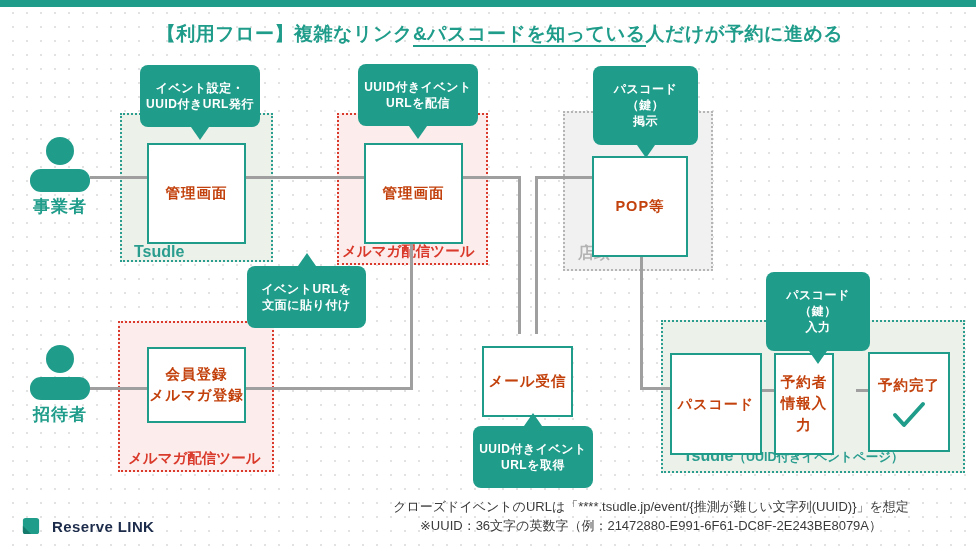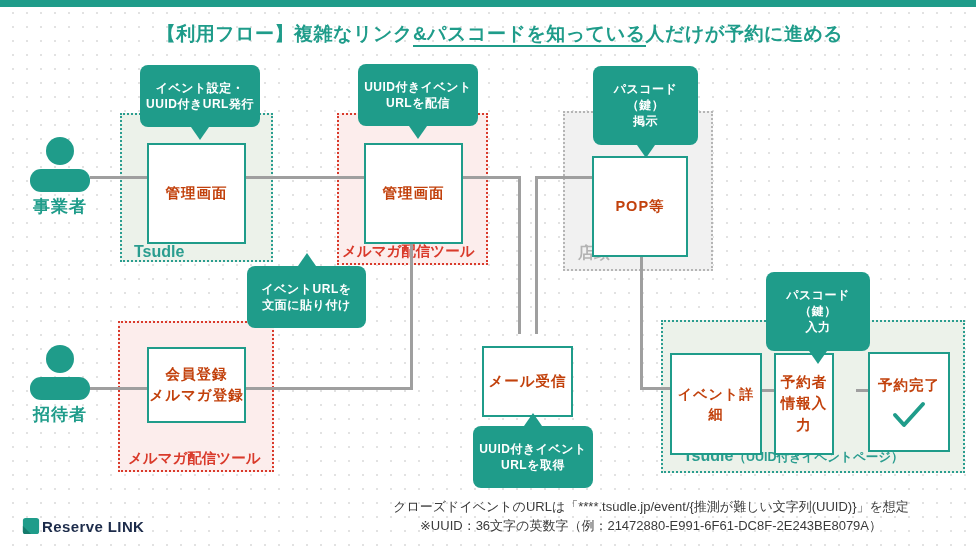--- a/index.html
+++ b/index.html
@@ -29,21 +29,21 @@
   .badge{position:absolute;background:#1f9c8a;color:#fff;border-radius:8px;
     padding:15px 4px;font-size:12px;font-weight:bold;text-align:center;line-height:1.35;z-index:6;letter-spacing:.5px;}
   .badge span{display:block;}
   .ptr{position:absolute;left:50%;transform:translateX(-50%);width:0;height:0;
     border-left:9px solid transparent;border-right:9px solid transparent;}
   .ptr.down{top:100%;border-top:13px solid #1f9c8a;}
   .ptr.up{bottom:100%;border-bottom:13px solid #1f9c8a;}
   .note{position:absolute;left:286px;top:498px;width:730px;text-align:center;
     color:#3a3a3a;font-size:13px;line-height:1.45;}
   .note span{display:block;}
-  .logo{position:absolute;left:22px;top:517px;display:flex;align-items:center;gap:2px;}
+  .logo{position:absolute;left:22px;top:517px;display:flex;align-items:center;gap:12px;}
   .logo .ltext{font-size:15px;font-weight:bold;color:#1c2b4a;letter-spacing:.4px;}
   .check svg{display:block;margin-top:4px;}
 </style>
 </head>
 <body>
 
 <div id="canvas">
   <div class="topbar"></div>
 
   <div class="title"><span>【利用フロー】複雑なリンク</span><span class="ul">&amp;パスコードを知っている</span><span>人だけが予約に進める</span></div>
@@ -99,21 +99,21 @@
       <span>POP等</span>
     </div>
   <div class="node" style="left:147px;top:335px;width:99px;height:76px;">
       <span>会員登録</span>
       <span>メルマガ登録</span>
     </div>
   <div class="node" style="left:482px;top:334px;width:91px;height:71px;">
       <span>メール受信</span>
     </div>
   <div class="node" style="left:670px;top:341px;width:92px;height:102px;font-size:14px;">
-      <span>イベント詳細</span>
+      <span>パスコード</span>
     </div>
   <div class="node" style="left:774px;top:341px;width:60px;height:102px;">
       <span>予約者</span>
       <span>情報入力</span>
     </div>
   <div class="node" style="left:868px;top:340px;width:82px;height:100px;">
     <span>予約完了</span>
     <span class="check">
       <svg width="36" height="28" viewBox="0 0 36 28">
           <path d="M4 14 L13 24 L32 3" fill="none" stroke="#1f9c8a" stroke-width="4" stroke-linecap="round" stroke-linejoin="round"></path>

